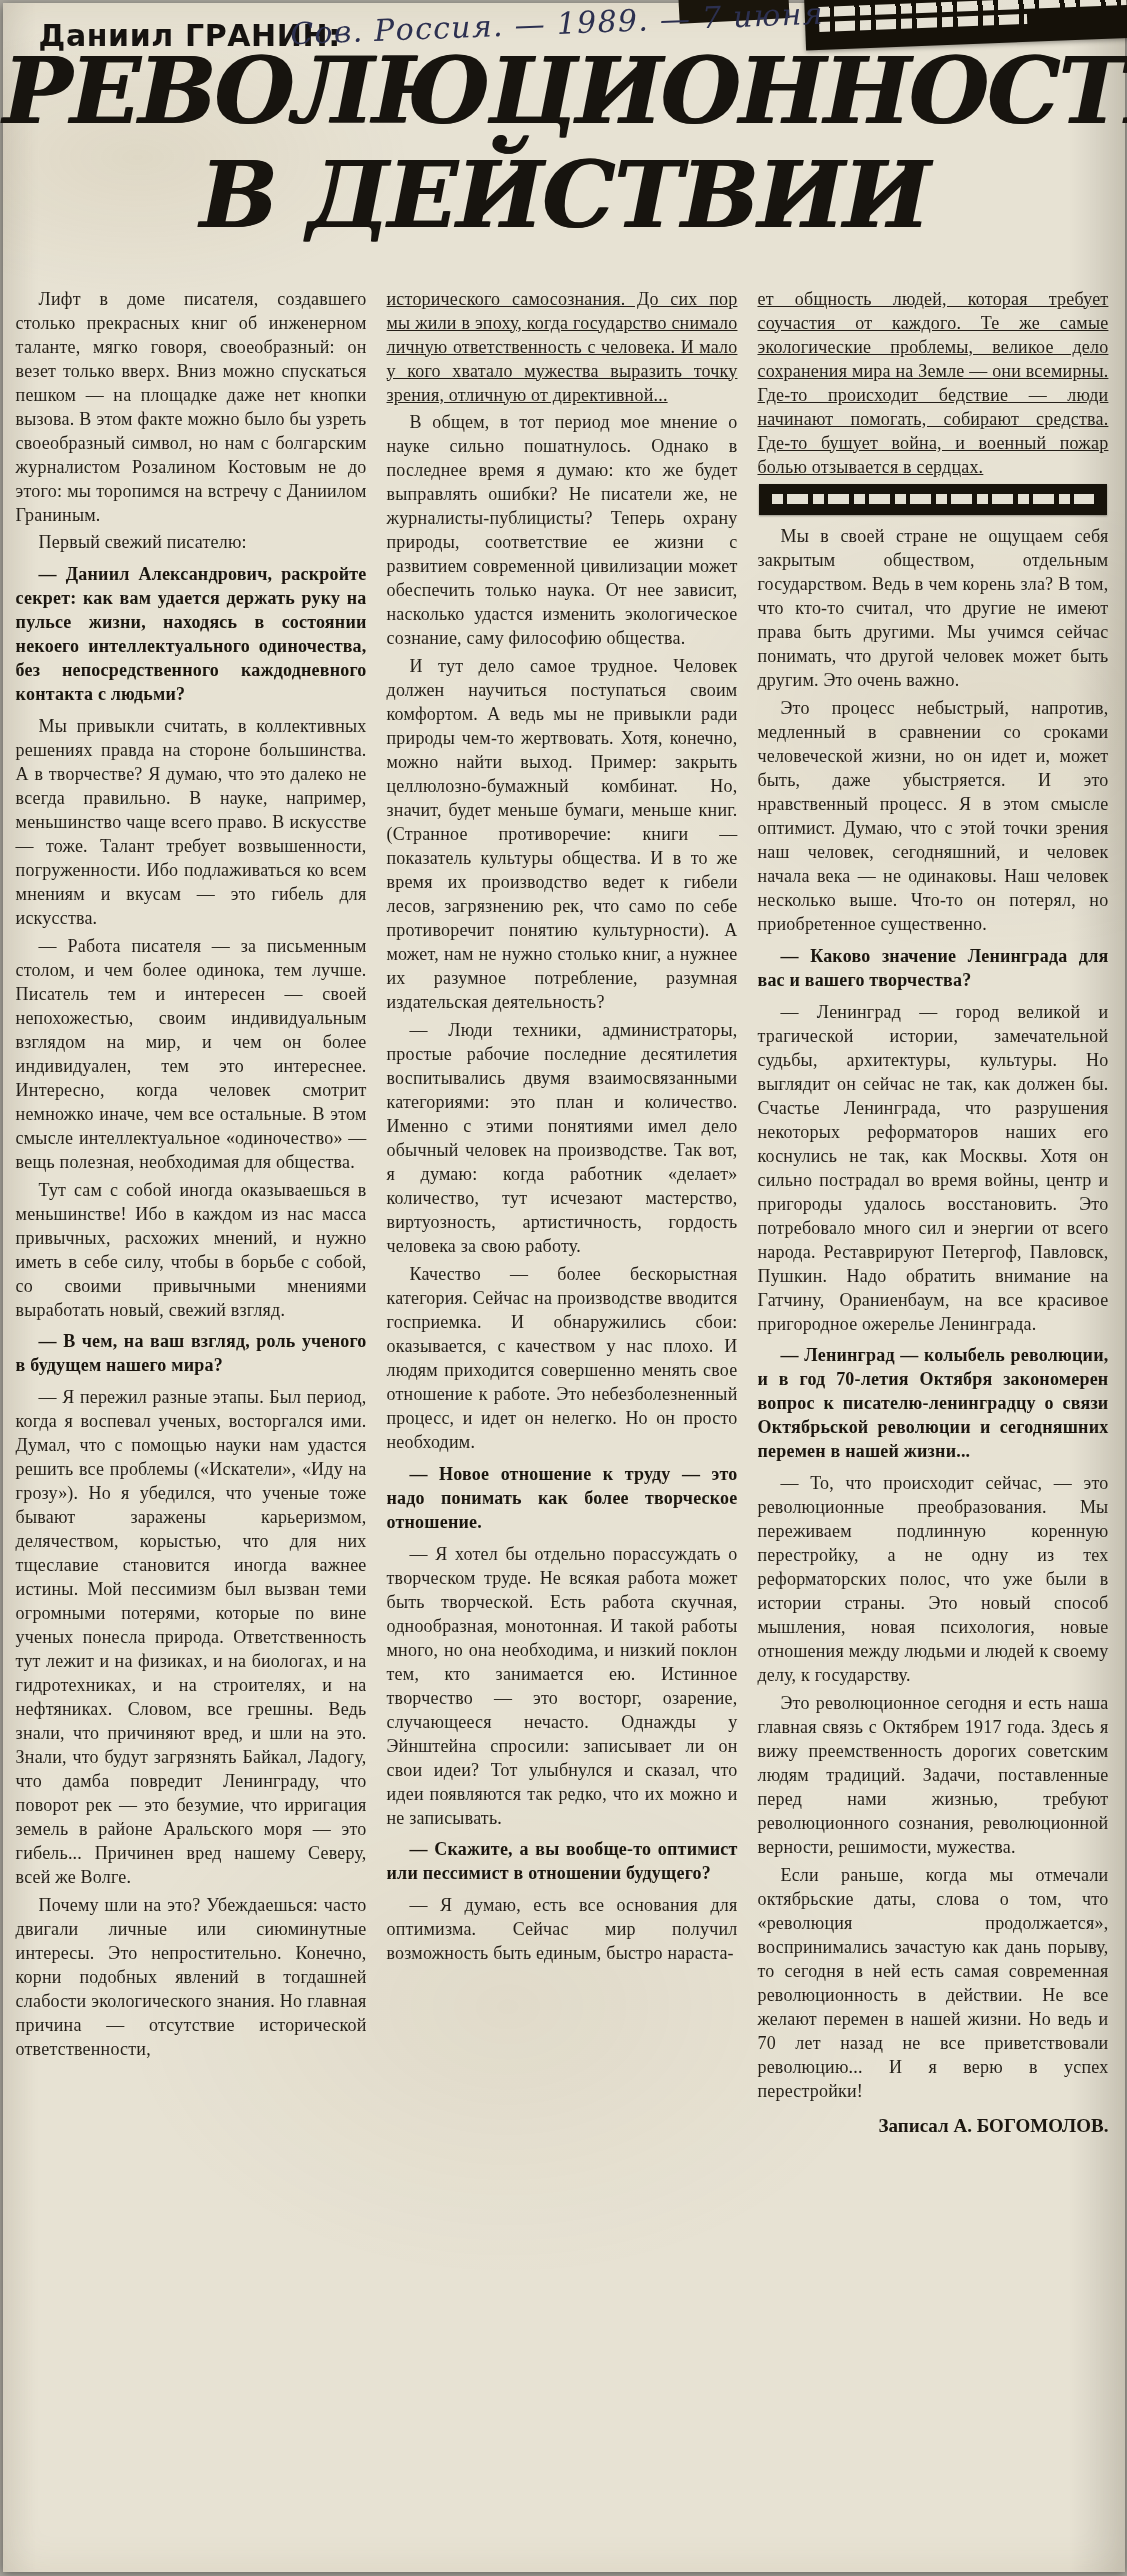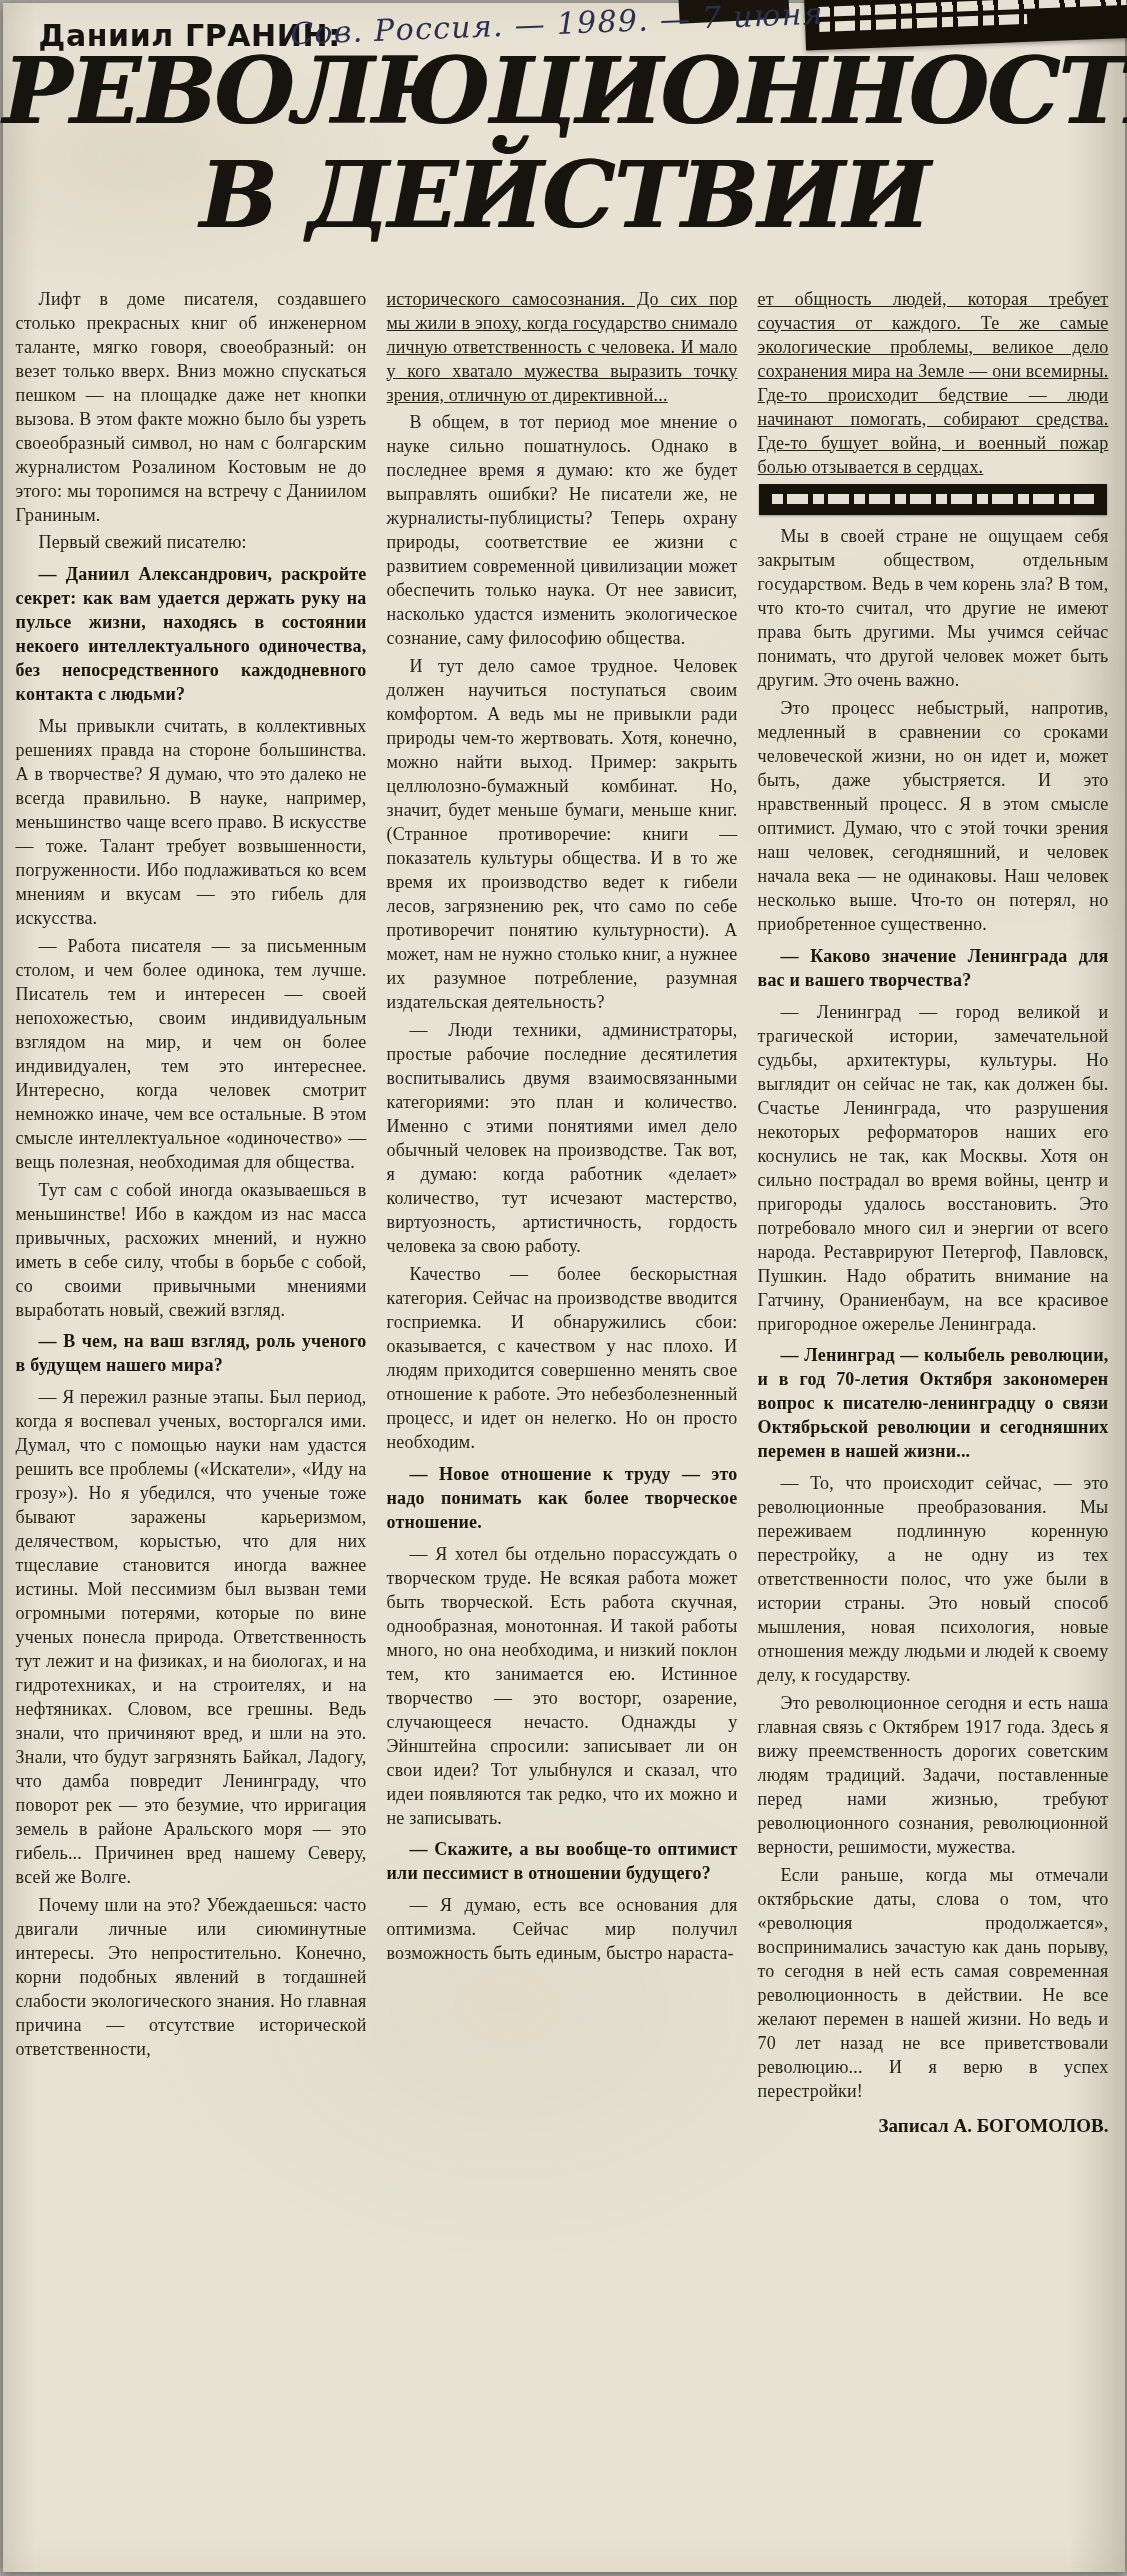--- a/index.html
+++ b/index.html
@@ -123,21 +123,21 @@
       <div class="col">
         <p class="para cont">ет общность людей, которая требует соучастия от каждого. Те же самые экологические проблемы, великое дело сохранения мира на Земле — они всемирны. Где-то происходит бедствие — люди начинают помогать, собирают средства. Где-то бушует война, и военный пожар болью отзывается в сердцах.</p>
           <div class="frag">
             <span class="fragrow"></span>
           </div>
           <p class="para">Мы в своей стране не ощущаем себя закрытым обществом, отдельным государством. Ведь в чем корень зла? В том, что кто-то считал, что другие не имеют права быть другими. Мы учимся сейчас понимать, что другой человек может быть другим. Это очень важно.</p>
           <p class="para">Это процесс небыстрый, напротив, медленный в сравнении со сроками человеческой жизни, но он идет и, может быть, даже убыстряется. И это нравственный процесс. Я в этом смысле оптимист. Думаю, что с этой точки зрения наш человек, сегодняшний, и человек начала века — не одинаковы. Наш человек несколько выше. Что-то он потерял, но приобретенное существенно.</p>
           <p class="q">— Каково значение Ленинграда для вас и вашего творчества?</p>
           <p class="para">— Ленинград — город великой и трагической истории, замечательной судьбы, архитектуры, культуры. Но выглядит он сейчас не так, как должен бы. Счастье Ленинграда, что разрушения некоторых реформаторов наших его коснулись не так, как Москвы. Хотя он сильно пострадал во время войны, центр и пригороды удалось восстановить. Это потребовало много сил и энергии от всего народа. Реставрируют Петергоф, Павловск, Пушкин. Надо обратить внимание на Гатчину, Ораниенбаум, на все красивое пригородное ожерелье Ленинграда.</p>
           <p class="q">— Ленинград — колыбель революции, и в год 70-летия Октября закономерен вопрос к писателю-ленинградцу о связи Октябрьской революции и сегодняшних перемен в нашей жизни...</p>
-          <p class="para">— То, что происходит сейчас, — это революционные преобразования. Мы переживаем подлинную коренную перестройку, а не одну из тех ответственности полос, что уже были в истории страны. Это новый способ мышления, новая психология, новые отношения между людьми и людей к своему делу, к государству.</p>
+          <p class="para">— То, что происходит сейчас, — это революционные преобразования. Мы переживаем подлинную коренную перестройку, а не одну из тех реформаторских полос, что уже были в истории страны. Это новый способ мышления, новая психология, новые отношения между людьми и людей к своему делу, к государству.</p>
           <p class="para">Это революционное сегодня и есть наша главная связь с Октябрем 1917 года. Здесь я вижу преемственность дорогих советским людям традиций. Задачи, поставленные перед нами жизнью, требуют революционного сознания, революционной верности, решимости, мужества.</p>
           <p class="para">Если раньше, когда мы отмечали октябрьские даты, слова о том, что «революция продолжается», воспринимались зачастую как дань порыву, то сегодня в ней есть самая современная революционность в действии. Не все желают перемен в нашей жизни. Но ведь и 70 лет назад не все приветствовали революцию... И я верю в успех перестройки!</p>
           <div class="sig">Записал А. БОГОМОЛОВ.</div>
       </div>
     </div>
 
   </div>
 </div>
 
 

